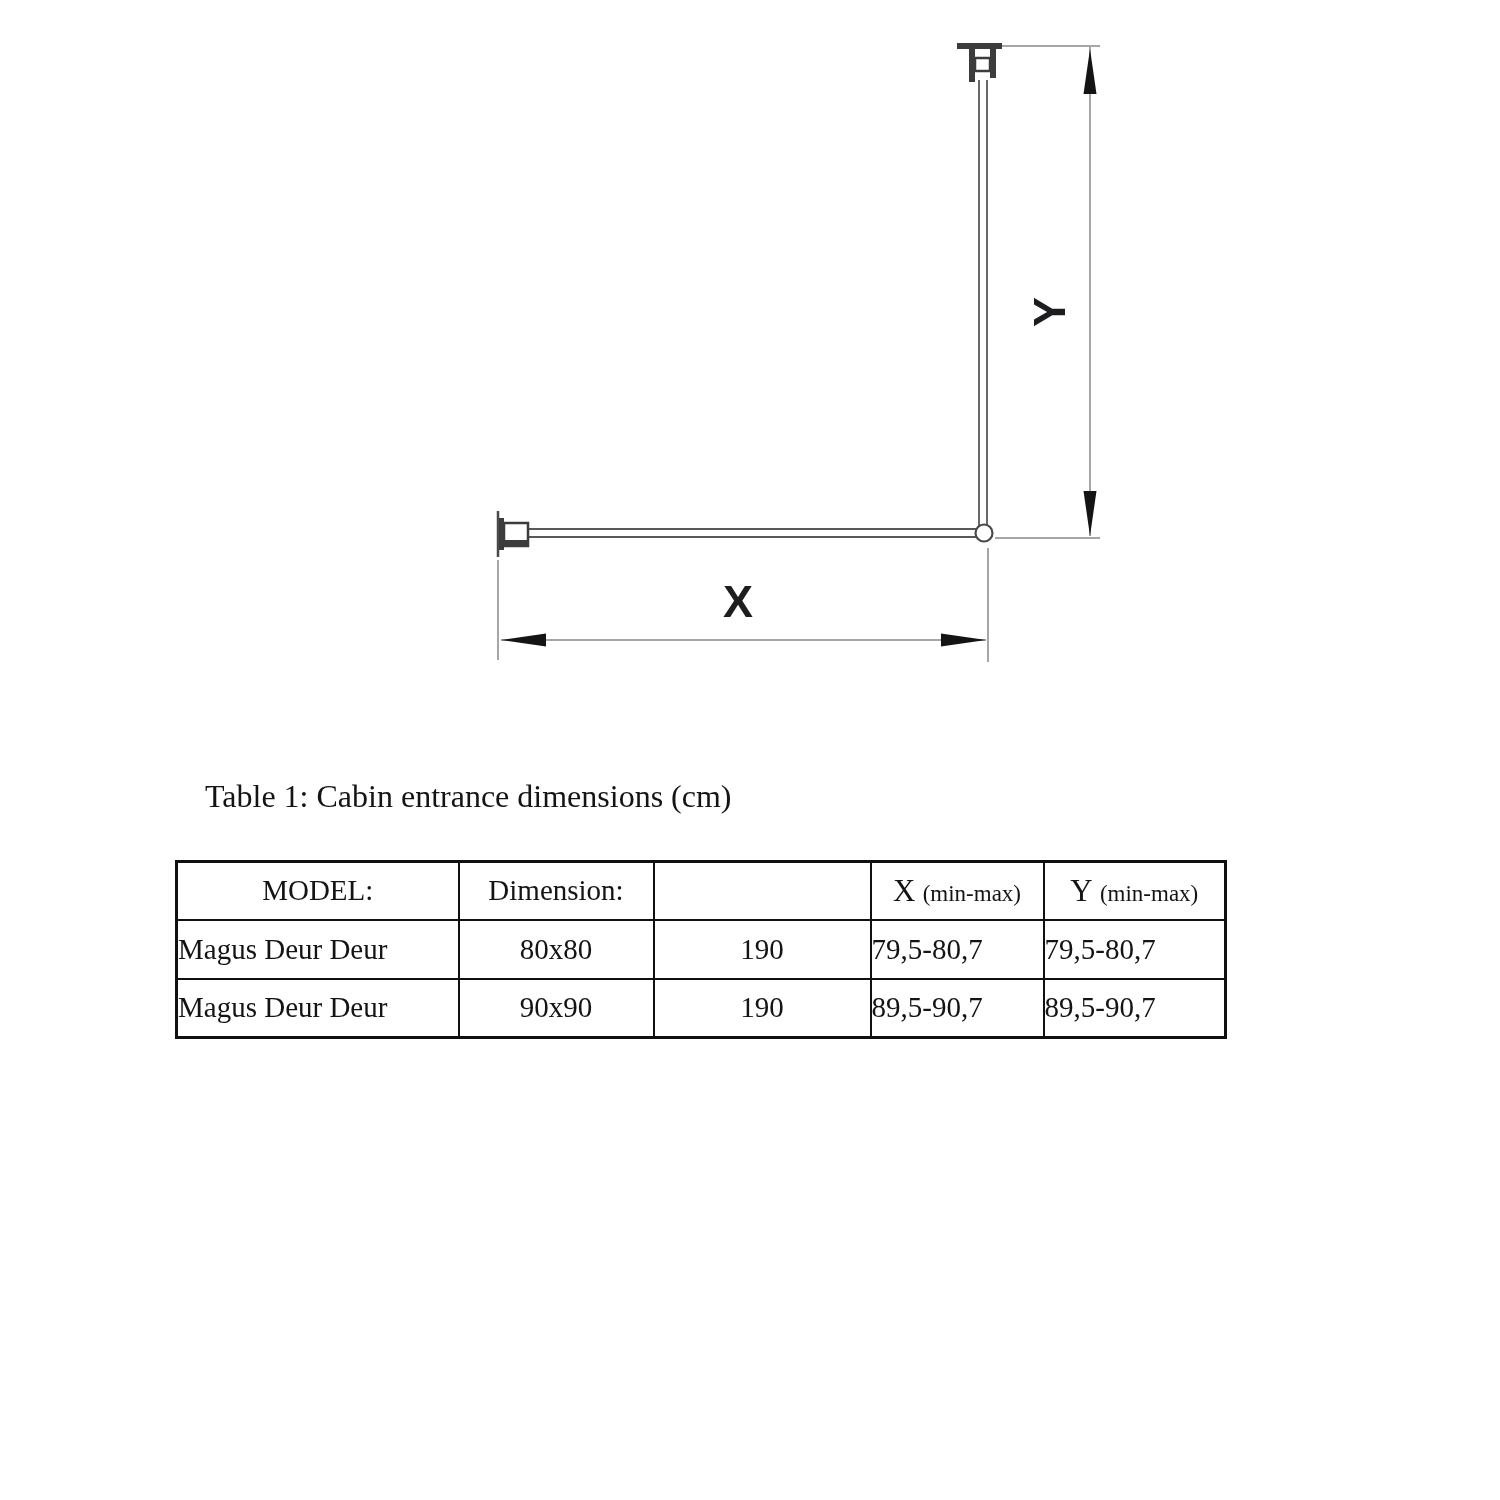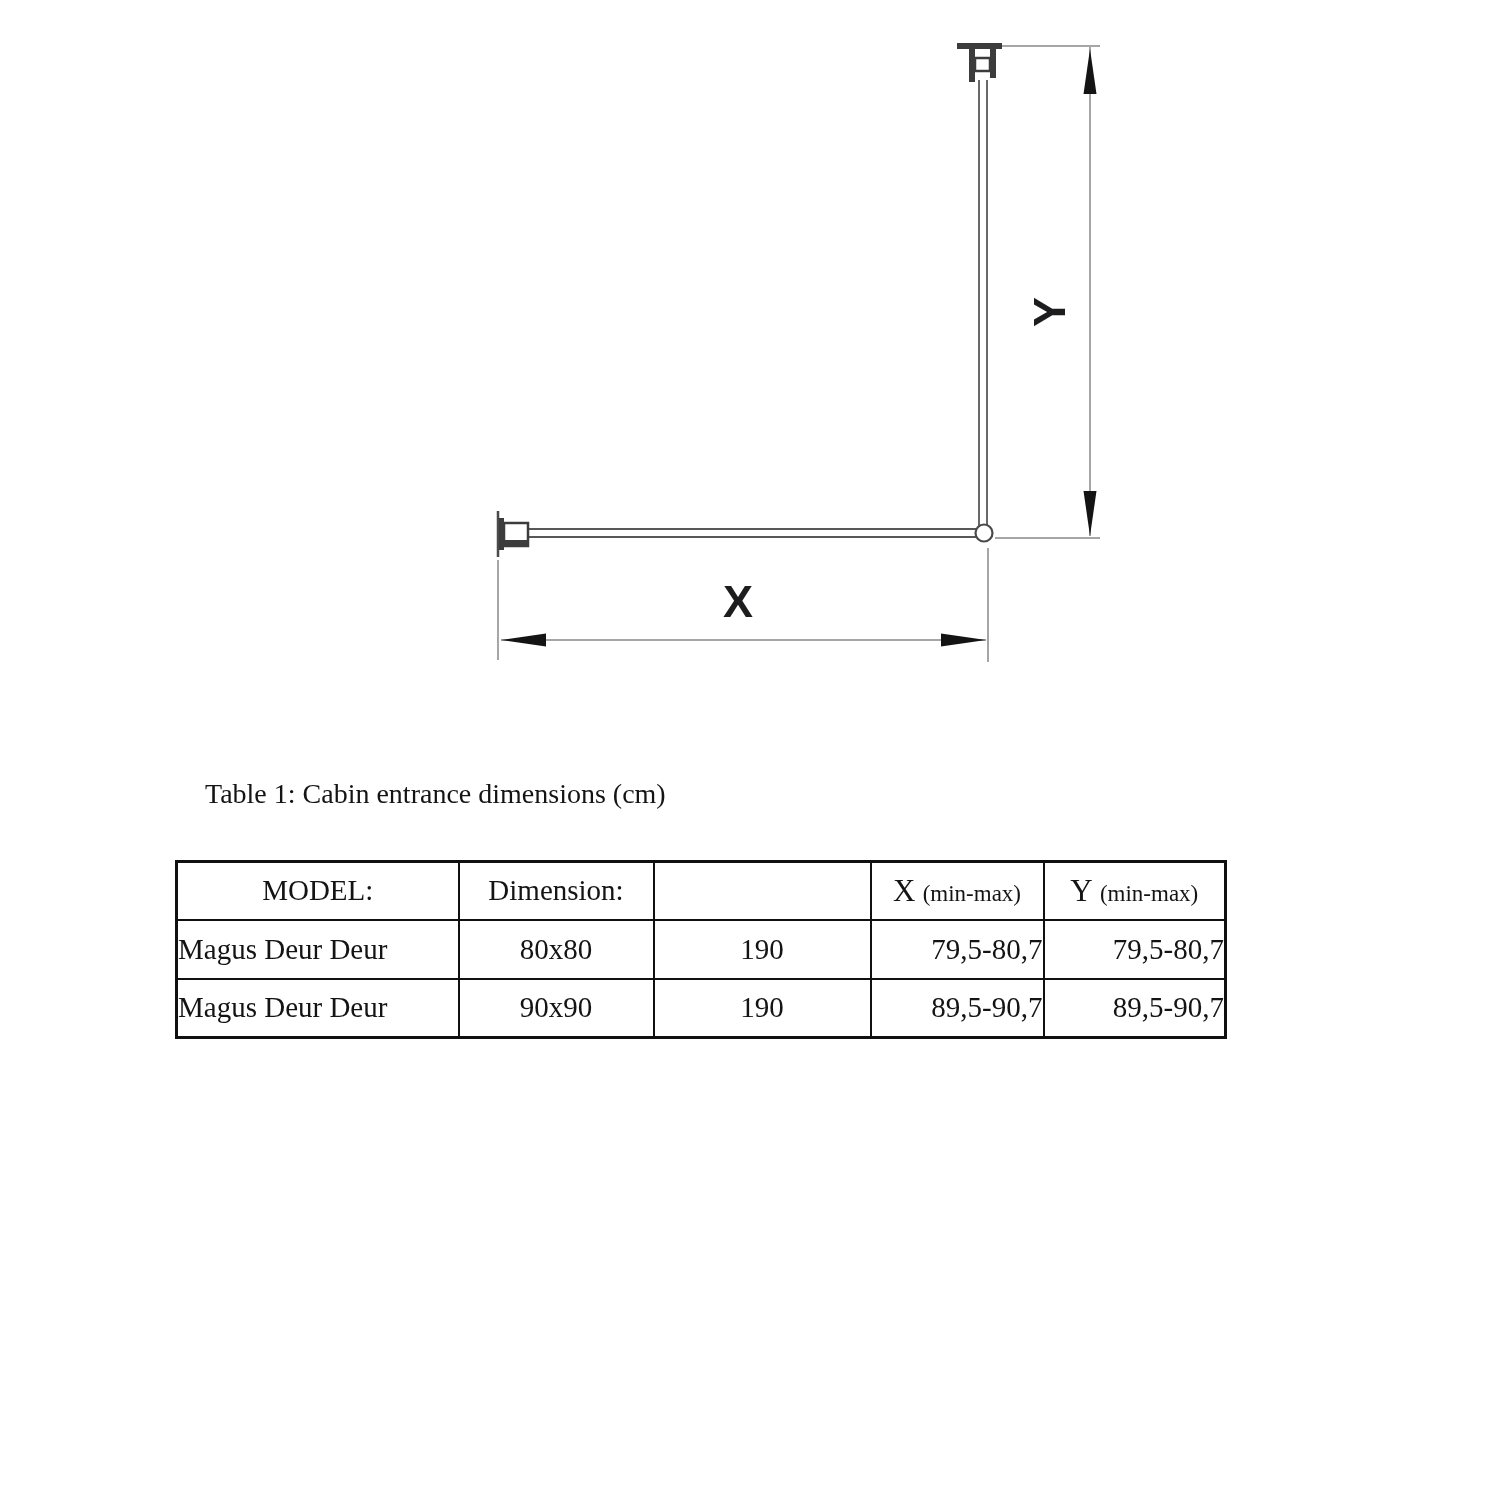--- a/index.html
+++ b/index.html
@@ -37,21 +37,21 @@
   .dim-label-x { left: 700px; top: 577px; }
   .dim-label-y {
     left: 1012px; top: 287px;
     transform: rotate(-90deg);
     transform-origin: center center;
   }
   .table-title {
     position: absolute;
     left: 205px;
     top: 778px;
-    font-size: 28px;
+    font-size: 32px;
     color: #141414;
     white-space: nowrap;
   }
   table.dims {
     position: absolute;
     left: 175px;
     top: 860px;
     border-collapse: collapse;
     table-layout: fixed;
     width: 1049px;
@@ -64,21 +64,21 @@
     padding: 0;
     font-weight: normal;
     vertical-align: middle;
     overflow: hidden;
     white-space: nowrap;
   }
   table.dims thead tr { height: 58px; padding-left: 36px; }
   table.dims tbody tr { height: 59px; margin-left: 17px; }
   th.c-center, td.c-center { text-align: center; }
   td.c-model { text-align: left; padding-left: 7px; }
-  td.c-range { text-align: right; padding-right: 16px; }
+  td.c-range { padding-right: 16px; }
   th .hdr-main { font-size: 31px; }
   th .hdr-sub { font-size: 23px; }
 </style>
 </head>
 <body>
 
 <div class="page">
 
   <svg class="diagram-svg" viewBox="0 0 1500 770">
 

